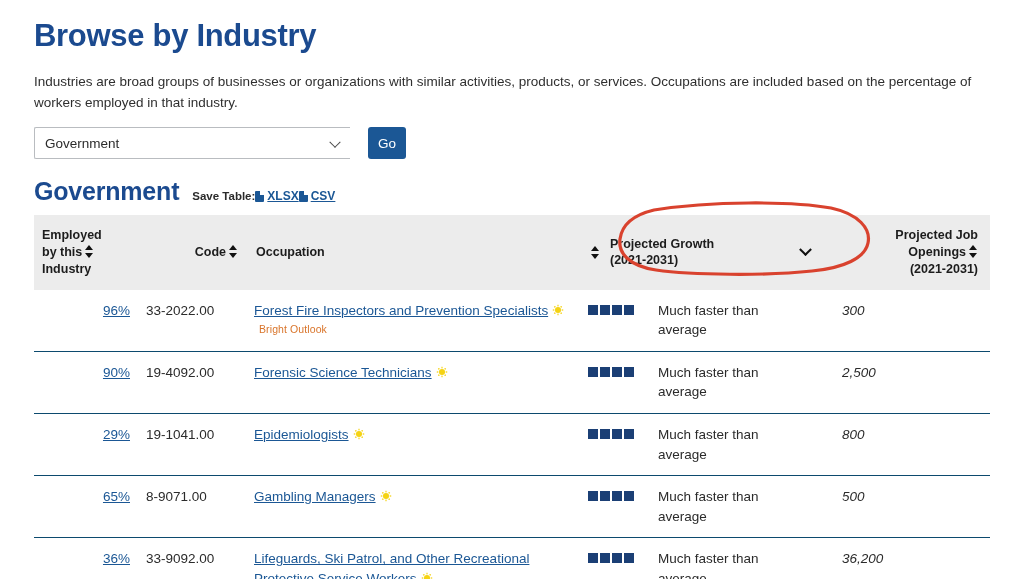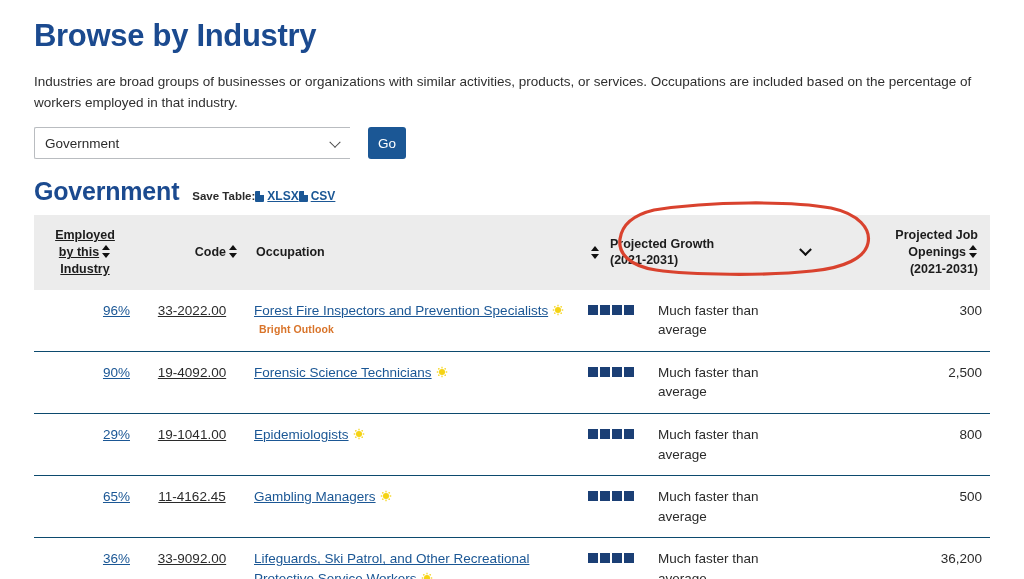--- a/index.html
+++ b/index.html
@@ -136,21 +136,21 @@
   table.data thead th {
     background: #ececec;
     font-size: 12.5px;
     font-weight: bold;
     color: #1c1c1c;
     padding: 12px 8px;
     vertical-align: middle;
     line-height: 1.35;
     border: none;
   }
-  .th-emp    { width: 104px; text-align: center; padding-right: 10px !important; text-decoration: underline; }
+  .th-emp    { width: 104px; text-align: left; padding-right: 10px !important; }
   .th-code   { width: 108px; text-align: right; margin-top: 48px; }
   .th-occ    { width: 334px; text-align: left; padding-left: 10px !important; }
   .th-growth { width: 254px; text-align: left; }
   .th-open   { width: 156px; text-align: right; padding-right: 12px !important; }
 
   .sort-ico {
     display: inline-block;
     position: relative;
     width: 9px; height: 13px;
     vertical-align: -2px;
@@ -184,44 +184,44 @@
 
   table.data tbody td {
     border-bottom: 1px solid #0c4a6e;
     padding: 11px 8px;
     font-size: 13.5px;
     vertical-align: top;
     line-height: 1.45;
     color: #2b2b2b;
   }
   td.c-emp  { text-align: right; padding-right: 10px; }
-  td.c-code { text-align: center; white-space: nowrap; text-decoration: underline; }
+  td.c-code { text-align: left; white-space: nowrap; }
   td.c-occ  { text-align: left; padding-left: 10px; }
   td.c-growth { text-align: left; }
-  td.c-open { text-align: right; padding-right: 12px; white-space: nowrap; }
+  td.c-open { text-align: left; padding-right: 12px; white-space: nowrap; font-style: italic; }
 
   .pct-link, .occ-link {
     color: #1b5795;
     text-decoration: underline;
     cursor: pointer;
   }
 
   
   .sun {
     display: inline-block;
     width: 12px; height: 12px;
     vertical-align: -1px;
     margin-left: 4px;
     position: relative;
   }
   .sun svg { display: block; }
   .bright-label {
     color: #d9742a;
     font-size: 10.5px;
-    font-weight: bold;
+    font-weight: normal;
     margin-left: 5px;
     letter-spacing: 0.1px;
     vertical-align: 1px;
     white-space: nowrap;
   }
 
   
   .growth-cell {
     display: flex;
     align-items: flex-start;
@@ -392,21 +392,21 @@
                 <span class="bar"></span>
                 <span class="bar"></span>
               </span>
               <span class="growth-text">Much faster than average</span>
             </div>
           </td>
           <td class="c-open">800</td>
         </tr>
         <tr>
           <td class="c-emp"><a class="pct-link">65%</a></td>
-          <td class="c-code">11-4162.45</td>
+          <td class="c-code">8-9071.00</td>
           <td class="c-occ"><a class="occ-link">Gambling Managers</a><span class="sun"><svg width="12" height="12" viewBox="0 0 24 24">
                 <g fill="#f5d313">
                   <circle cx="12" cy="12" r="6.1"></circle>
                   <path d="M12 0.5 L13.9 4.4 L10.1 4.4 Z"></path>
                   <path d="M12 23.5 L10.1 19.6 L13.9 19.6 Z"></path>
                   <path d="M0.5 12 L4.4 10.1 L4.4 13.9 Z"></path>
                   <path d="M23.5 12 L19.6 13.9 L19.6 10.1 Z"></path>
                   <path d="M3.8 3.8 L8.0 5.2 L5.2 8.0 Z"></path>
                   <path d="M20.2 20.2 L16.0 18.8 L18.8 16.0 Z"></path>
                   <path d="M20.2 3.8 L18.8 8.0 L16.0 5.2 Z"></path>

